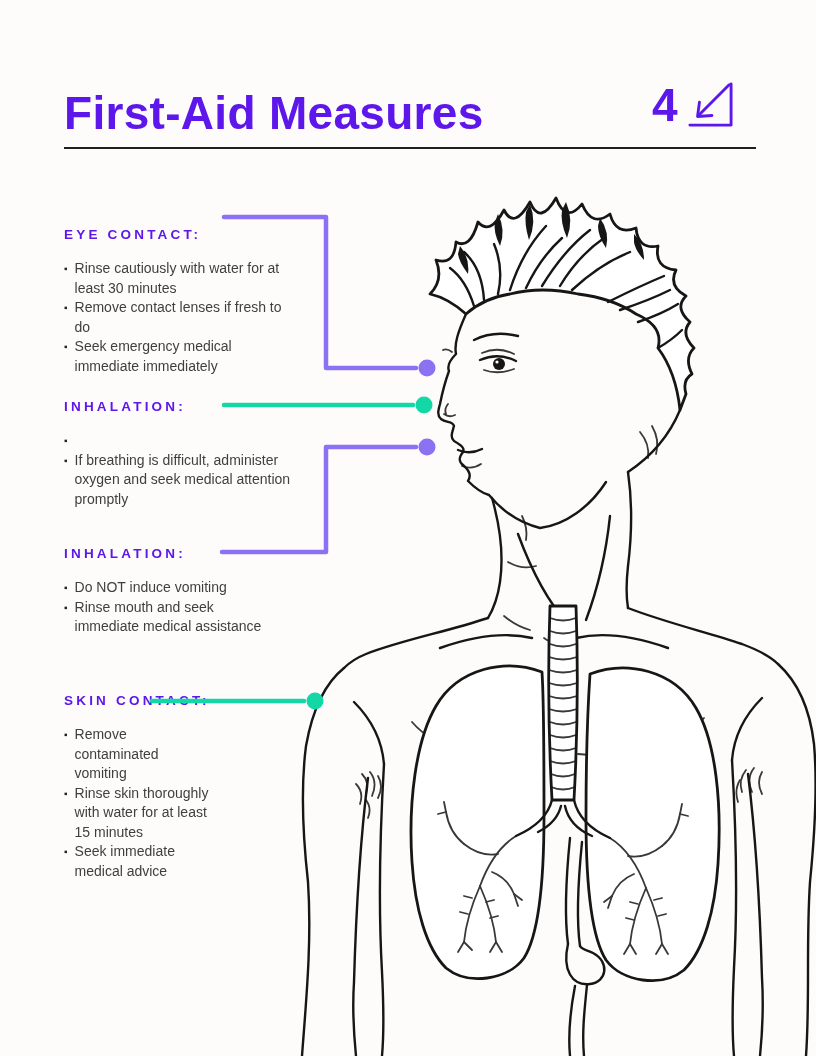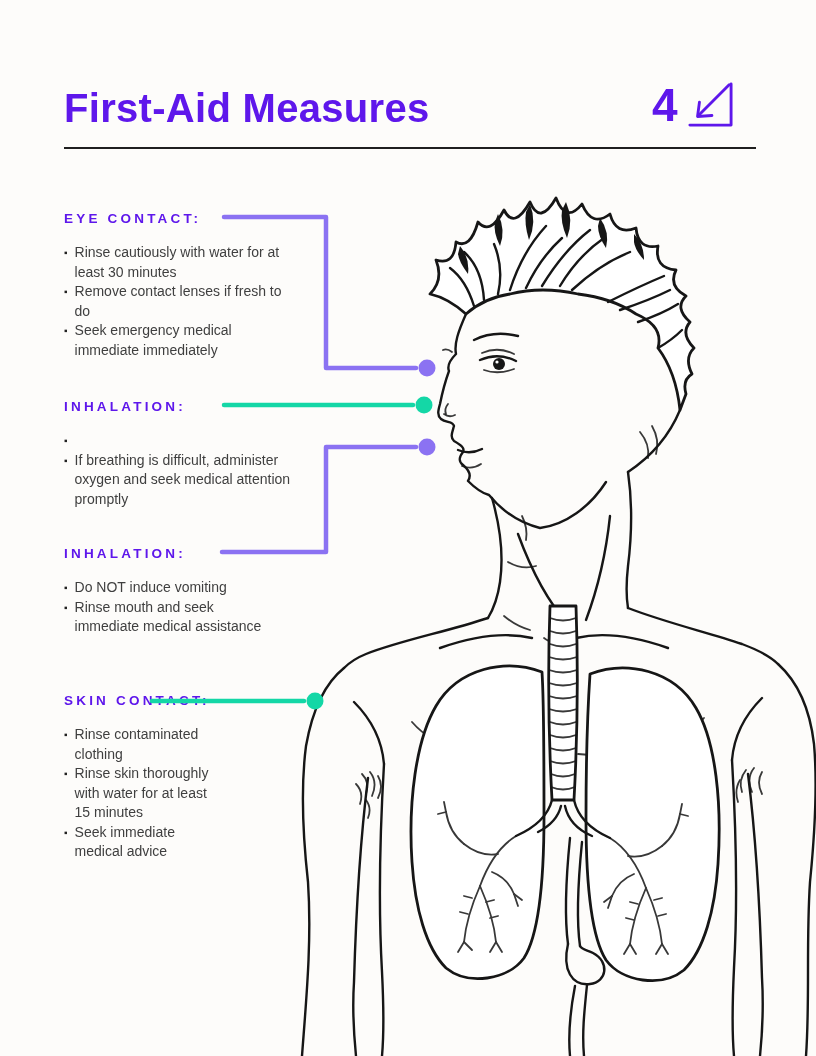--- a/index.html
+++ b/index.html
@@ -3,21 +3,21 @@
 <meta charset="utf-8">
 <style>
   html,body{margin:0;padding:0;background:#9a9a9a;}
   .page{
     position:relative;width:816px;height:1056px;margin:0 auto;
     background:var(--background,#fdfcfa);
     font-family:"Liberation Sans",sans-serif;overflow:hidden;
   }
   .title{
     position:absolute;left:64px;top:86px;margin:0;
-    font-size:40px;font-weight:800;letter-spacing:.3px;
+    font-size:46px;font-weight:800;letter-spacing:.3px;
     color:var(--accent,#5e17eb);
   }
   .pagenum-wrap{
     position:absolute;left:652px;top:80px;display:flex;align-items:flex-end;gap:9px;
   }
   .pagenum{
     font-size:46px;font-weight:800;line-height:50px;color:var(--accent,#5e17eb);
   }
   .corner-icon{width:46px;height:46px;margin-bottom:3px;}
   .corner-icon path{stroke:var(--accent,#5e17eb);stroke-width:3;fill:none;stroke-linecap:round;stroke-linejoin:round;}
@@ -26,21 +26,21 @@
     background:var(--divider,#1f1f1f);
   }
   .section{position:absolute;}
   .section h2{
     margin:0 0 14px 0;font-size:13.5px;font-weight:700;line-height:21px;
     letter-spacing:3.2px;color:var(--accent,#5e17eb);
   }
   .section ul{list-style:none;margin:0;padding:0;}
   .section li{display:flex;gap:7px;font-size:14px;line-height:19.5px;color:var(--text,#3f3f3f);}
   .marker{flex:0 0 auto;font-size:10px;line-height:19.5px;color:#222;}
-  #sec-eye{left:64px;top:208px;width:228px;}
+  #sec-eye{left:64px;top:224px;width:228px;}
   #sec-inhalation{left:64px;top:396px;width:238px;}
   #sec-ingestion{left:64px;top:543px;width:216px;}
   #sec-skin{left:64px;top:690px;width:146px;}
   .figure{position:absolute;left:260px;top:182px;width:556px;height:874px;}
   .ink{fill:none;stroke:var(--ink,#161616);stroke-width:2.4;stroke-linecap:round;stroke-linejoin:round;}
   .ink-w{fill:#ffffff;stroke:var(--ink,#161616);stroke-width:2.8;stroke-linecap:round;stroke-linejoin:round;}
   .ink-f{fill:var(--ink,#161616);stroke:none;}
   .thin{stroke-width:1.8;opacity:.85;}
   .connectors{position:absolute;left:0;top:0;width:816px;height:1056px;pointer-events:none;}
   .ln{fill:none;stroke-width:4.5;stroke-linecap:round;stroke-linejoin:round;}
@@ -278,21 +278,21 @@
           <span>Rinse mouth and seek immediate medical assistance</span>
         </li>
     </ul>
   </section>
 
   <section class="section" id="sec-skin">
     <h2>SKIN CONTACT:</h2>
     <ul>
       <li>
           <span class="marker">▪</span>
-          <span>Rinse contaminated clothing</span>
+          <span>Remove contaminated vomiting</span>
         </li>
       <li>
           <span class="marker">▪</span>
           <span>Rinse skin thoroughly with water for at least 15 minutes</span>
         </li>
       <li>
           <span class="marker">▪</span>
           <span>Seek immediate medical advice</span>
         </li>
     </ul>

